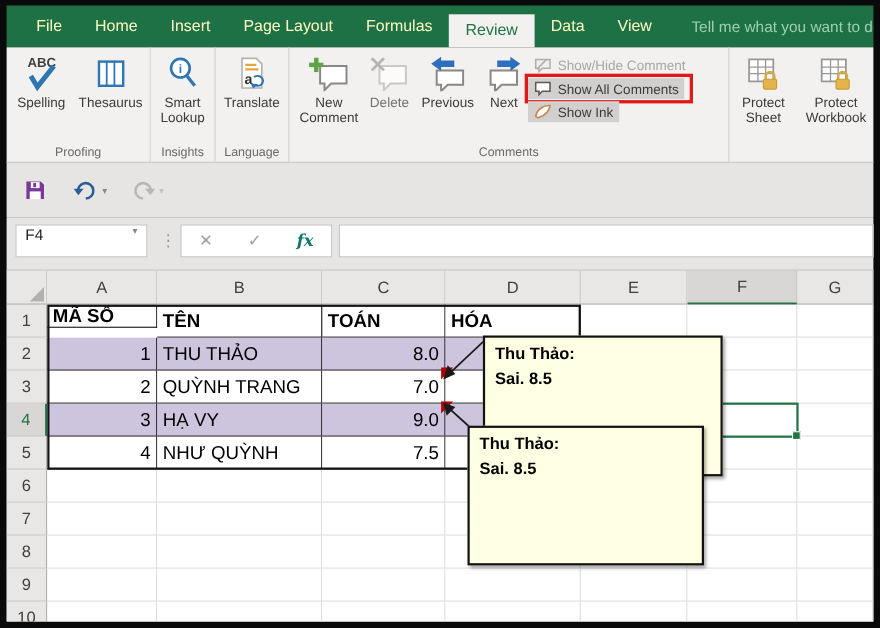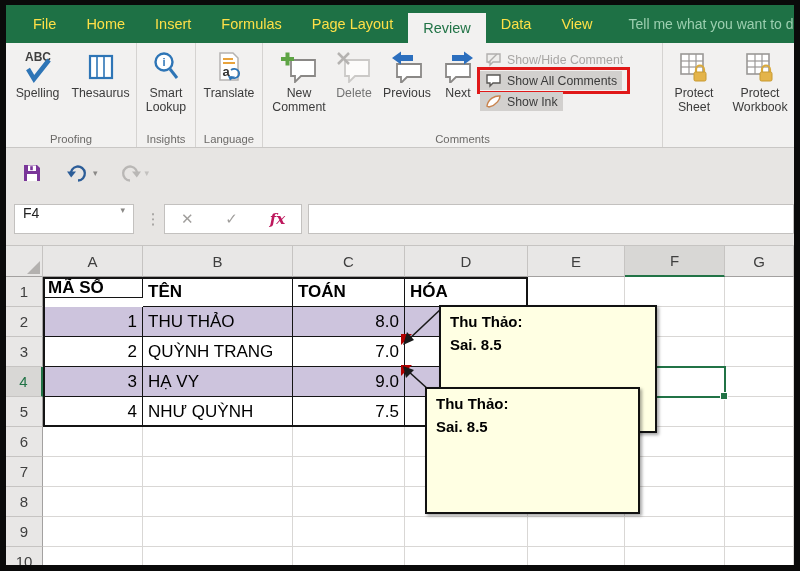--- a/index.html
+++ b/index.html
@@ -6,21 +6,21 @@
     --green:#217346; --tabgreen:#1e7145; --purple:#cdc4dd;
     --yellow:#ffffe3; --red:#e01818; --indicator:#b00000;
   }
   *{margin:0;padding:0;box-sizing:border-box;}
   body{background:#444;font-family:"Liberation Sans",sans-serif;}
   .stage{position:relative;width:800px;height:571px;background:#0a0a0a;overflow:hidden;}
 
   
   .tabbar{position:absolute;left:6px;top:5px;width:788px;height:38px;background:var(--tabgreen);
           display:flex;align-items:stretch;padding-left:12px;}
-  .tab{color:#fde047;font-size:14.5px;line-height:38px;padding:0 15px;cursor:default;white-space:nowrap;}
+  .tab{color:#fef9c3;font-size:14.5px;line-height:38px;padding:0 15px;cursor:default;white-space:nowrap;}
   .tab.active{background:#f2f1f0;color:var(--green);line-height:30px;margin-top:8px;}
   .tellme{display:flex;align-items:center;gap:7px;margin-left:14px;color:#9ccfb0;font-size:14px;white-space:nowrap;overflow:hidden;}
 
   
   .ribbon{position:absolute;left:6px;top:43px;width:788px;height:105px;background:#f2f1f0;
           border-bottom:1px solid #c9c7c5;display:flex;}
   .group{position:relative;border-right:1px solid #d5d3d1;display:flex;align-items:flex-start;
          justify-content:center;padding:3px 2px 16px;}
   .group-label{position:absolute;bottom:2px;left:0;right:0;text-align:center;font-size:11.3px;color:#6c6a68;}
   .bigbtn{display:flex;flex-direction:column;align-items:center;height:86px;padding-top:2px;cursor:default;}
@@ -43,21 +43,21 @@
   .qcaret.dim{color:#c3c1bf;}
   .fxrow{position:absolute;left:6px;top:198px;width:788px;height:48px;background:#e7e5e3;border-bottom:1px solid #c6c4c2;}
   .namebox{position:absolute;left:8px;top:6px;width:120px;height:30px;background:#fff;border:1px solid #c3c1bf;
            display:flex;font-size:14px;color:#222;padding:0 8px;}
   .namebox .caret{margin-left:auto;font-size:9px;color:#8a8886;}
   .dots{position:absolute;left:140px;top:6px;width:14px;height:30px;color:#9a9896;font-size:15px;
         display:flex;align-items:center;justify-content:center;}
   .fxbtns{position:absolute;left:158px;top:6px;width:138px;height:30px;background:#fff;border:1px solid #c3c1bf;
           display:flex;align-items:center;justify-content:space-around;}
   .fxbtn{color:#a09e9c;font-size:15px;}
-  .fxbtn.fx{font-family:"DejaVu Serif",serif;font-style:italic;color:#be185d;font-weight:bold;}
+  .fxbtn.fx{font-family:"DejaVu Serif",serif;font-style:italic;color:#0f766e;font-weight:bold;}
   .fbar{position:absolute;left:302px;top:6px;width:486px;height:30px;background:#fff;border:1px solid #c3c1bf;}
 
   
   .sheet{position:absolute;left:6px;top:246px;width:788px;height:319px;background:#fff;overflow:hidden;}
   #grid{position:absolute;inset:0;}
   .chead,.rhead{position:absolute;background:#e8e7e6;font-size:15px;color:#3f3f3f;
                 display:flex;align-items:center;justify-content:center;}
   .chead{border-right:1px solid #c6c4c2;border-bottom:1px solid #a3a1a0;}
   .rhead{border-bottom:1px solid #c6c4c2;border-right:1px solid #a3a1a0;}
   .chead.colactive{background:#d8d7d5;border-bottom:2px solid var(--green);}
@@ -87,22 +87,22 @@
 </head>
 <body>
 
 <div class="stage">
 
   <div class="tabbar">
     <div id="tabs" style="display:flex">
         <span class="tab">File</span>
         <span class="tab">Home</span>
         <span class="tab">Insert</span>
+        <span class="tab">Page Layout</span>
         <span class="tab">Formulas</span>
-        <span class="tab">Page Layout</span>
         <span class="tab active">Review</span>
         <span class="tab">Data</span>
         <span class="tab">View</span>
       </div>
     <div class="tellme">
       <svg width="16" height="20" viewBox="0 0 16 20">
         <circle cx="8" cy="7.5" r="5.2" fill="none" stroke="#9ccfb0" stroke-width="1.6"></circle>
         <line x1="6" y1="14.5" x2="10" y2="14.5" stroke="#9ccfb0" stroke-width="1.6"></line>
         <line x1="6.5" y1="17" x2="9.5" y2="17" stroke="#9ccfb0" stroke-width="1.6"></line>
       </svg>

